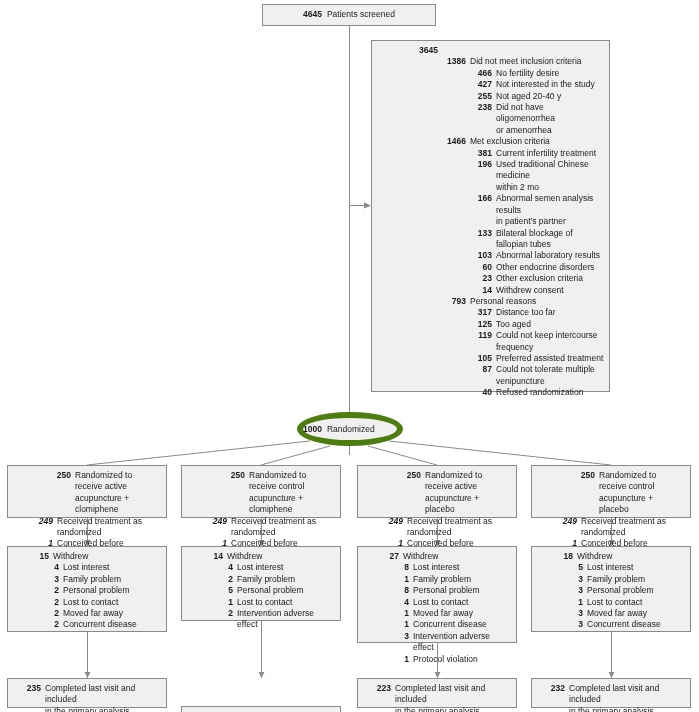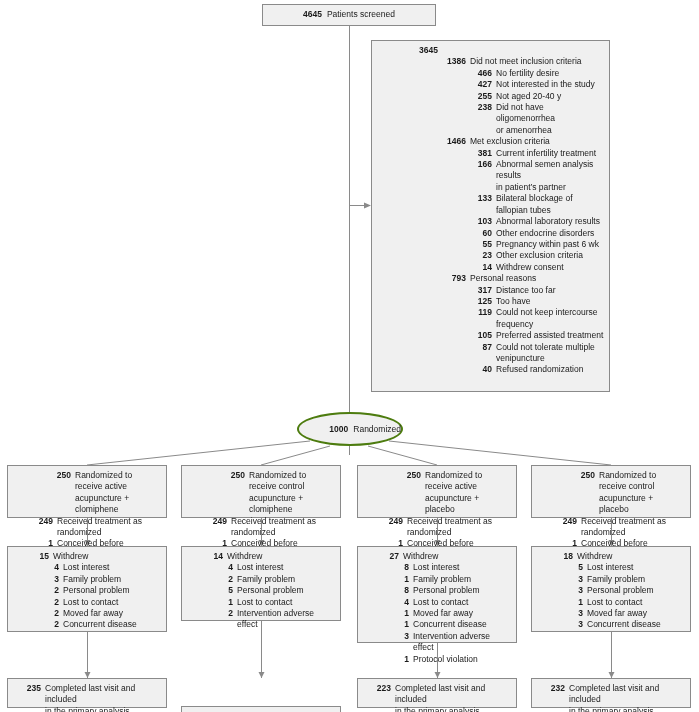--- a/index.html
+++ b/index.html
@@ -34,25 +34,25 @@
     position: absolute;
     box-sizing: border-box;
     background: #f0f0f0;
     border: 1px solid #8a8a8a;
     padding: 4px 5px 5px 5px;
   }
   .oval {
     position: absolute;
     box-sizing: border-box;
     background: #f0f0f0;
-    border: 2px solid #4d7c0f;
+    border: 6px solid #4d7c0f;
     border-radius: 50%;
     display: flex;
     align-items: center;
-    justify-content: flex-end;
+    justify-content: flex-start;
   }
   
   .row {
     display: flex;
     align-items: flex-start;
     line-height: 11.4px;
     white-space: nowrap;
   }
   .num {
     font-weight: bold;
@@ -67,21 +67,21 @@
   .lbl .cont {
     display: block;
   }
   
   .lv0 > .num { width: 30px; }
   .lv1 > .num { width: 58px; }
   .lv2 > .num { width: 84px; }
 
   
   .a0 > .num { width: 22px; margin-left: 36px; }
-  .a1 > .num { width: 40px; }
+  .a1 > .num { width: 40px; font-style: italic; }
 
   
   .w0 > .num { width: 36px; }
   .w1 > .num { width: 46px; }
 
   .top-box {
     left: 262px; top: 4px; width: 174px; height: 22px;
     display: flex; align-items: center; justify-content: center;
   }
   .top-box .row { line-height: 11px; }
@@ -193,59 +193,59 @@
 
     <div class="row lv1">
       <span class="num">1466</span>
       <span class="lbl">Met exclusion criteria</span>
     </div>
     <div class="row lv2">
       <span class="num">381</span>
       <span class="lbl">Current infertility treatment</span>
     </div>
     <div class="row lv2">
+      <span class="num">196</span>
+      <span class="lbl"><span>Used traditional Chinese medicine</span><span class="cont">within 2 mo</span></span>
+    </div>
+    <div class="row lv2">
       <span class="num">166</span>
       <span class="lbl"><span>Abnormal semen analysis results</span><span class="cont">in patient’s partner</span></span>
     </div>
     <div class="row lv2">
       <span class="num">133</span>
       <span class="lbl">Bilateral blockage of fallopian tubes</span>
     </div>
     <div class="row lv2">
       <span class="num">103</span>
       <span class="lbl">Abnormal laboratory results</span>
     </div>
     <div class="row lv2">
       <span class="num">60</span>
       <span class="lbl">Other endocrine disorders</span>
-    </div>
-    <div class="row lv2">
-      <span class="num">55</span>
-      <span class="lbl">Pregnancy within past 6 wk</span>
     </div>
     <div class="row lv2">
       <span class="num">23</span>
       <span class="lbl">Other exclusion criteria</span>
     </div>
     <div class="row lv2">
       <span class="num">14</span>
       <span class="lbl">Withdrew consent</span>
     </div>
 
     <div class="row lv1">
       <span class="num">793</span>
       <span class="lbl">Personal reasons</span>
     </div>
     <div class="row lv2">
       <span class="num">317</span>
       <span class="lbl">Distance too far</span>
     </div>
     <div class="row lv2">
       <span class="num">125</span>
-      <span class="lbl">Too have</span>
+      <span class="lbl">Too aged</span>
     </div>
     <div class="row lv2">
       <span class="num">119</span>
       <span class="lbl">Could not keep intercourse frequency</span>
     </div>
     <div class="row lv2">
       <span class="num">105</span>
       <span class="lbl">Preferred assisted treatment</span>
     </div>
     <div class="row lv2">

